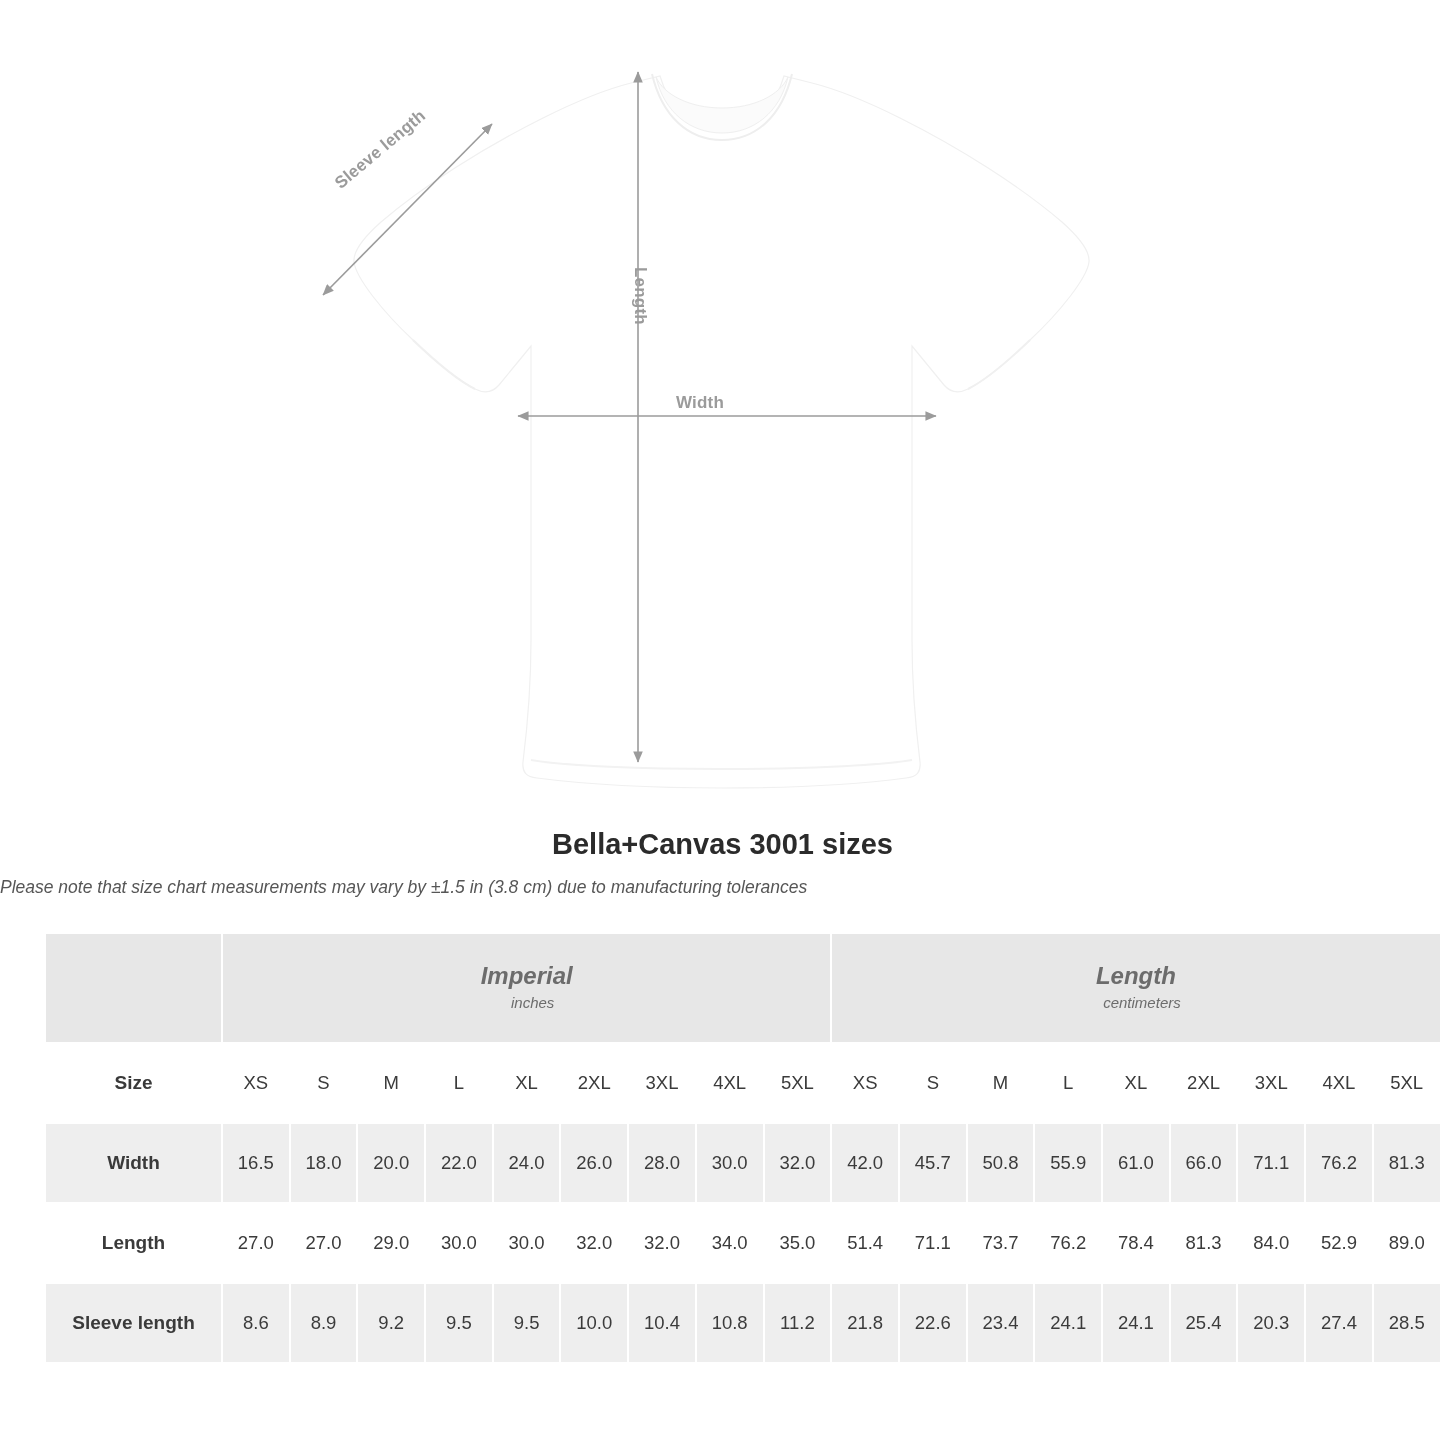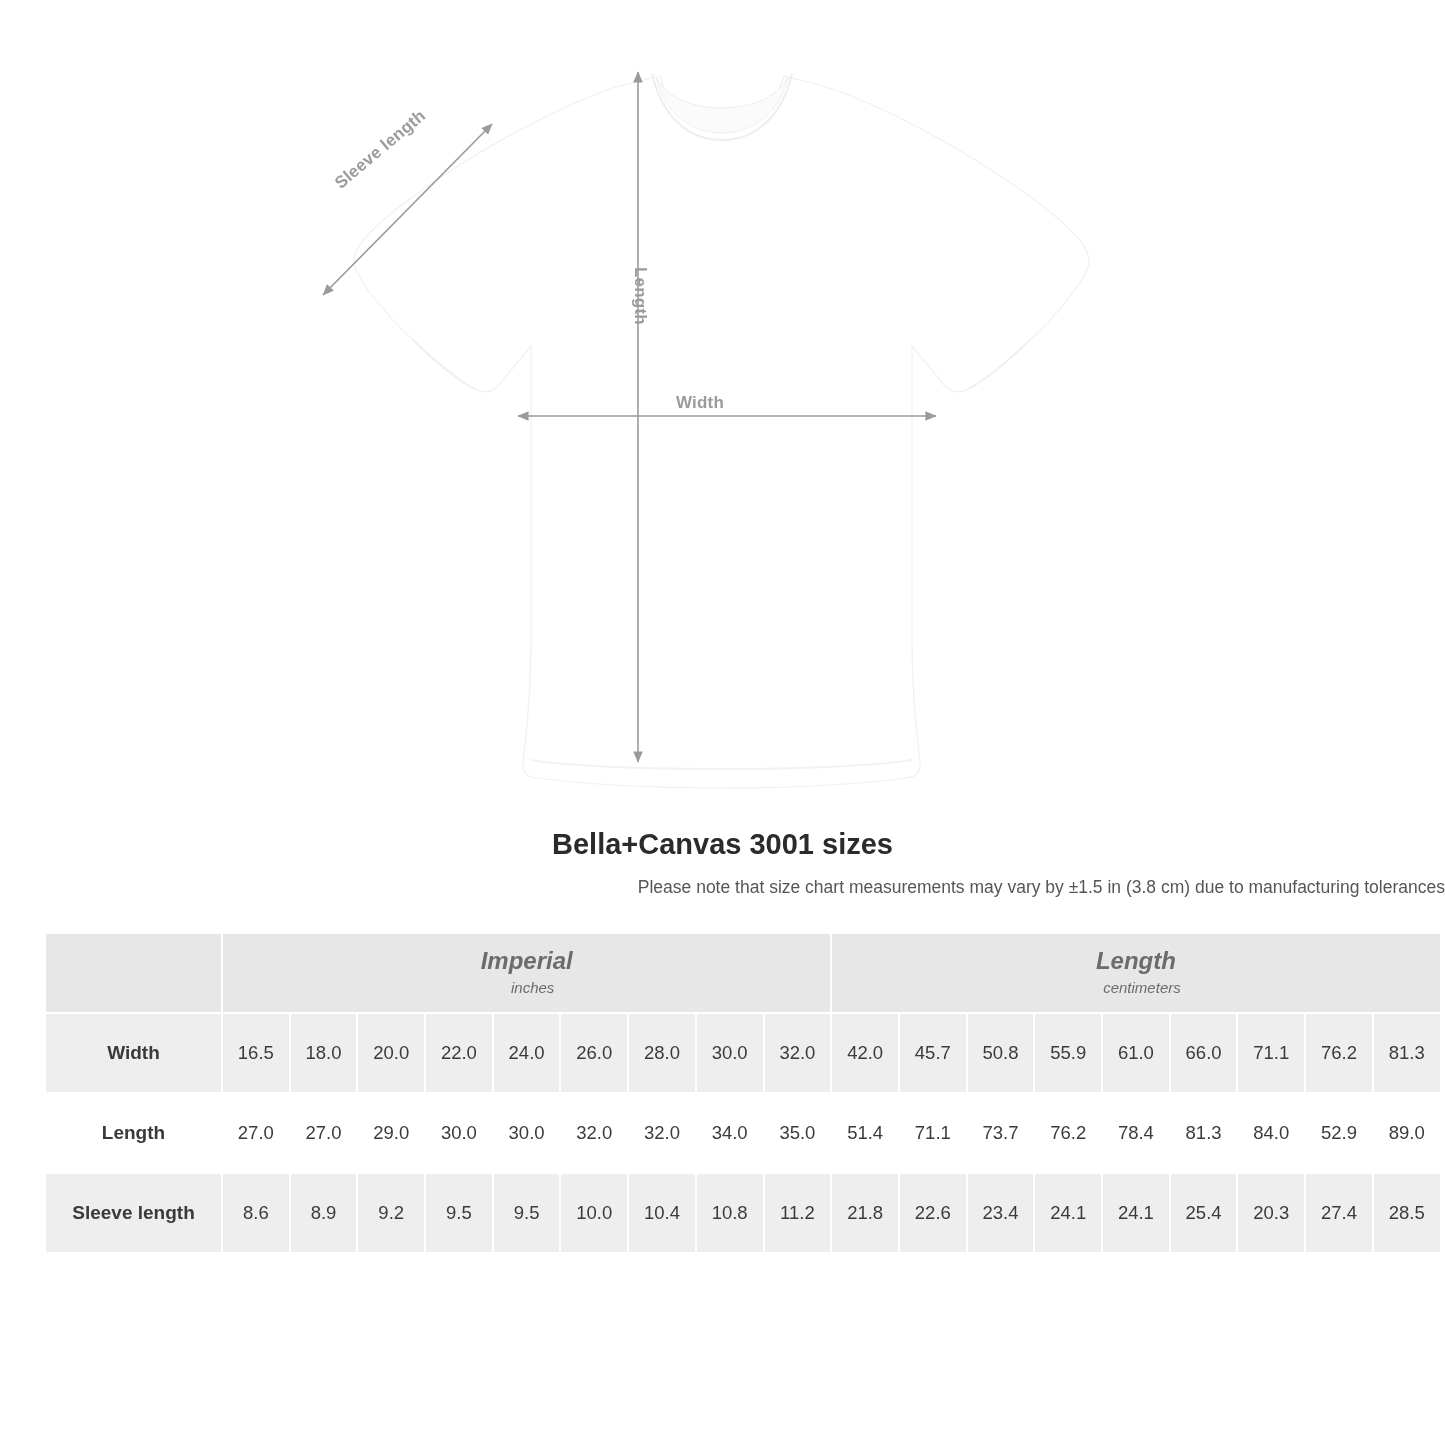--- a/index.html
+++ b/index.html
@@ -60,22 +60,23 @@
   
   #chart-title {
     text-align: center;
     font-size: 29px;
     font-weight: bold;
     color: #2b2b2b;
     margin: 8px;
     padding: 0 0 0 0;
   }
   #chart-note {
-    text-align: right;
+    text-align: left;
     font-size: 17.5px;
+    font-style: italic;
     color: #565656;
     margin: 16px 0 15px 0;
   }
 
   
   #table-wrap {
     margin: 34px 44px 0 44px;
   }
   table {
     border-collapse: separate;
@@ -90,21 +91,21 @@
     font-size: 18.5px;
     color: #3b3b3b;
     font-weight: normal;
     height: 78px;
     padding: 0;
   }
   td.cell-white, th.cell-white {
     background: #ffffff;
   }
   .sys-head {
-    height: 78px;
+    height: 108px;
     background: #e7e7e7;
   }
   .sys-head .sys-name {
     font-size: 24px;
     font-style: italic;
     font-weight: bold;
     color: #6c6c6c;
     line-height: 1.25;
   }
   .sys-head .sys-unit {
@@ -225,20 +226,41 @@
           <th class="sys-head"></th>
           <th class="sys-head" colspan="9">
             <div class="sys-name">Imperial</div>
             <div class="sys-unit">inches</div>
           </th>
           <th class="sys-head" colspan="9">
             <div class="sys-name">Length</div>
             <div class="sys-unit">centimeters</div>
           </th>
         </tr>
+        <tr>
+          <th class="cell-white sizehead">Size</th>
+          <th class="cell-white">XS</th>
+          <th class="cell-white">S</th>
+          <th class="cell-white">M</th>
+          <th class="cell-white">L</th>
+          <th class="cell-white">XL</th>
+          <th class="cell-white">2XL</th>
+          <th class="cell-white">3XL</th>
+          <th class="cell-white">4XL</th>
+          <th class="cell-white">5XL</th>
+          <th class="cell-white">XS</th>
+          <th class="cell-white">S</th>
+          <th class="cell-white">M</th>
+          <th class="cell-white">L</th>
+          <th class="cell-white">XL</th>
+          <th class="cell-white">2XL</th>
+          <th class="cell-white">3XL</th>
+          <th class="cell-white">4XL</th>
+          <th class="cell-white">5XL</th>
+        </tr>
       </thead>
       <tbody>
         <tr>
           <td class="rowhead">Width</td>
           <td>16.5</td>
           <td>18.0</td>
           <td>20.0</td>
           <td>22.0</td>
           <td>24.0</td>
           <td>26.0</td>

